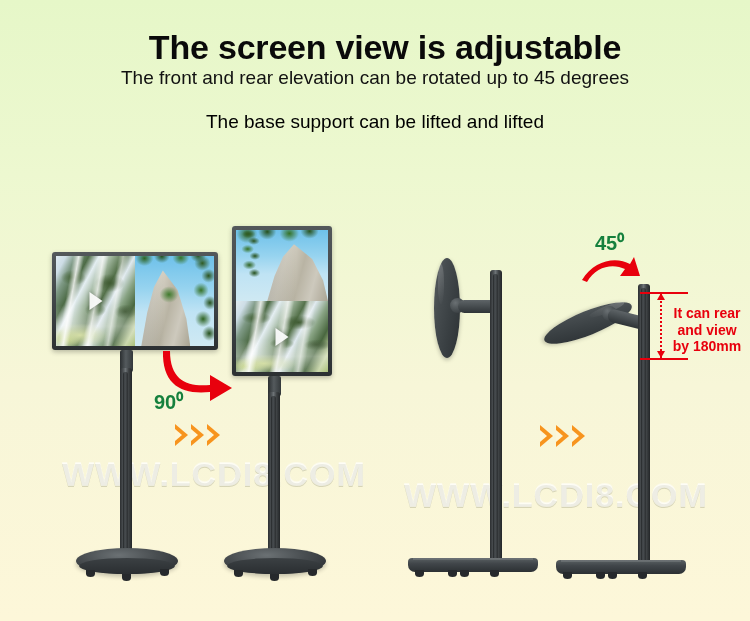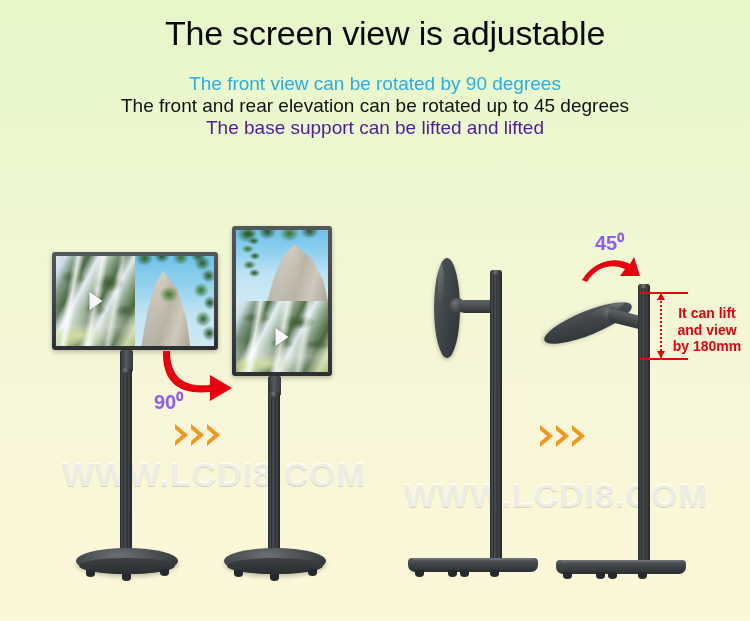--- a/index.html
+++ b/index.html
@@ -8,35 +8,35 @@
     font-family: "Liberation Sans", sans-serif;
     background: linear-gradient(to bottom, #e6f7c8 0%, #edf8d0 28%, #f7f6d8 62%, #fdf7d9 100%);
     position: relative;
     overflow: hidden;
   }
 
   
   .headings { position:absolute; top:0; left:0; width:750px; text-align:center; }
   .title {
     font-size: 34px;
-    font-weight: normal;
+    font-weight: bold;
     color: #0a0a0a;
     letter-spacing: -0.2px;
-    margin-top: 14px;
+    margin-top: 28px;
     font-family: "Liberation Sans", sans-serif;
     padding-left: 20px;
   }
   .sub1 {
     font-size: 19px; color:#2badE3; margin-top: 20px; font-weight: normal;
   }
   .sub2 {
     font-size: 19px; color:#111111; font-weight: normal;
   }
   .sub3 {
-    font-size: 19px; color:#4c1d95; font-weight: normal;
+    font-size: 19px; color:#000000; margin-top: 22px; font-weight: normal;
   }
 
   
   .watermark {
     position:absolute;
     font-size: 34px;
     font-weight: bold;
     letter-spacing: 1px;
     color: rgba(255,255,255,0.55);
     text-shadow: 0 1px 0 rgba(150,150,120,0.35), 0 -1px 0 rgba(255,255,255,0.5);
@@ -205,21 +205,21 @@
   }
   .hub {
     position:absolute;
     border-radius: 50%;
     background: radial-gradient(circle at 36% 32%, #6a7073 0%, #474d50 55%, #2d3235 100%);
   }
 
   
   .red-label {
     position:absolute;
-    color:#8b5cf6;
+    color:#15803d;
     font-weight:bold;
     white-space:nowrap;
   }
   .deg-90 { font-size: 20px; }
   .deg-45 { font-size: 20px; }
   .lift-text {
     position:absolute;
     color:#e8000d;
     font-size: 14px;
     font-weight: bold;
@@ -262,21 +262,20 @@
     border-top: 6px solid transparent;
     border-bottom: 6px solid transparent;
     border-left: 7px solid #fdf7d9;
   }
 </style>
 </head>
 <body>
 
 <div class="headings">
   <div class="title">The screen view is adjustable</div>
-  <div class="sub1">The front view can be rotated by 90 degrees</div>
   <div class="sub2">The front and rear elevation can be rotated up to 45 degrees</div>
   <div class="sub3">The base support can be lifted and lifted</div>
 </div>
 
 <div class="watermark" id="wm-left">WWW.LCDI8.COM</div>
 <div class="watermark" id="wm-right">WWW.LCDI8.COM</div>
 
 <div class="stand" style="left:52px; top:252px; width:180px; height:330px;">
 
   <div class="monitor-frame" style="left:0; top:0; width:166px; height:98px;">
@@ -390,16 +389,16 @@
 </svg>
 <div class="red-label deg-45" style="left:595px; top:229px;">45⁰</div>
 
 <div class="dim-tick" style="left:640px; top:292px; width:48px;"></div>
 <div class="dim-tick" style="left:640px; top:358px; width:48px;"></div>
 <div class="dim-line" style="left:660px; top:294px; height:64px;"></div>
 <div class="dim-arrow up" style="left:657px; top:293px;"></div>
 <div class="dim-arrow down" style="left:657px; top:351px;"></div>
 
 <div class="lift-text" style="left:668px; top:305px; width:78px;">
-  <div>It can lift</div>
+  <div>It can rear</div>
   <div>and view</div>
   <div>by 180mm</div>
 </div>
 
 </body></html>

